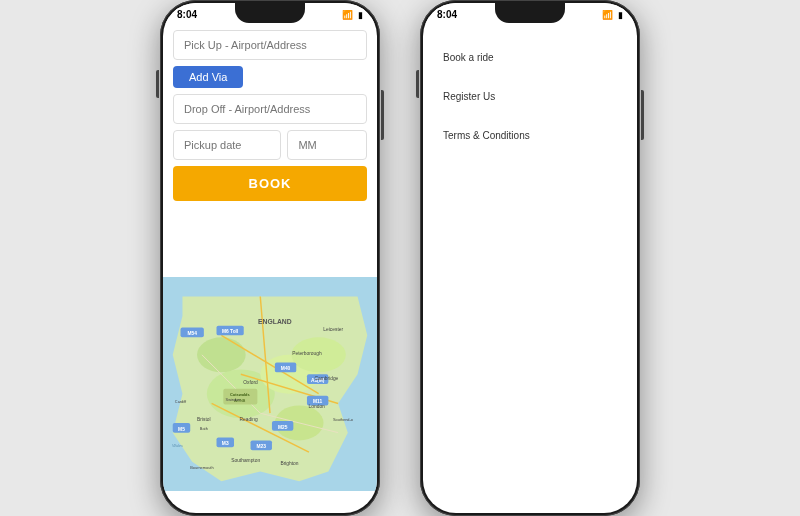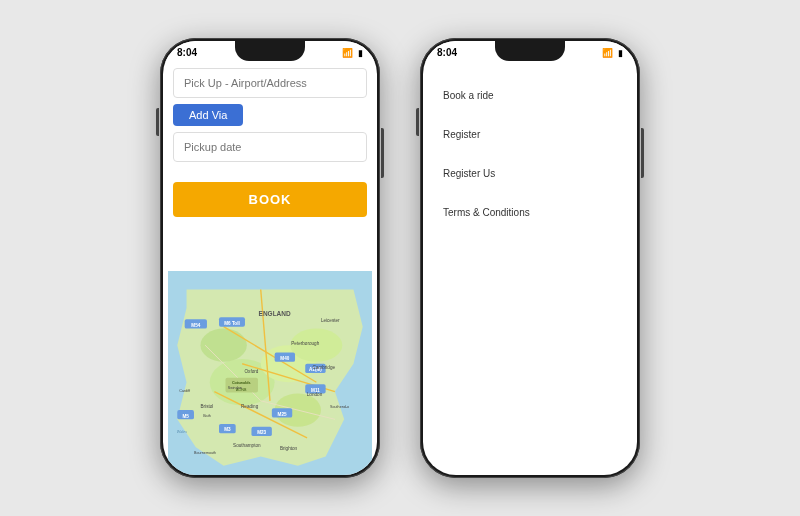--- a/index.html
+++ b/index.html
@@ -10,21 +10,21 @@
       align-items: center;
       width: 800px;
       height: 516px;
       font-family: -apple-system, BlinkMacSystemFont, 'Helvetica Neue', sans-serif;
       gap: 40px;
     }
 
     
     .phone {
       width: 220px;
-      height: 440px;
+      height: 516px;
       background: #1a1a1a;
       border-radius: 36px;
       padding: 3px;
       box-shadow: 0 8px 30px rgba(0,0,0,0.4), inset 0 0 0 1px #444;
       position: relative;
     }
 
     .phone-inner {
       width: 100%;
       height: 100%;
@@ -132,21 +132,21 @@
       width: 100%;
       background: #f5a800;
       color: #fff;
       border: none;
       border-radius: 4px;
       padding: 10px;
       font-size: 13px;
       font-weight: 700;
       letter-spacing: 1px;
       cursor: pointer;
-      margin-top: 14px;
+      margin-top: 0;
     }
 
     
     .map-area {
       flex: 1;
       overflow: hidden;
       position: relative;
     }
 
     .map-svg {
@@ -206,23 +206,25 @@
         <span>▮</span>
       </div>
     </div>
 
     <div class="screen-content">
       <div class="booking-form">
         <input class="form-input" type="text" placeholder="Pick Up - Airport/Address" style="">
 
         <button class="add-via-btn">Add Via</button>
 
+        <input class="form-input" type="text" placeholder="Drop Off - Airport/Address" style="">
 
         <div class="time-row">
           <input class="form-input date-input" type="text" placeholder="Pickup date" style="">
+          <input class="form-input time-input" type="text" placeholder="MM" style="">
         </div>
 
         <button class="book-btn">BOOK</button>
       </div>
 
       <div class="map-area">
         <svg class="map-svg" viewBox="0 0 220 220" xmlns="http://www.w3.org/2000/svg">
 
           <rect width="220" height="220" fill="#a8d5e8"></rect>
 
@@ -304,19 +306,18 @@
       <div class="status-icons">
         <span>📶</span>
         <span>▮</span>
       </div>
     </div>
 
     <div class="screen-content">
       <div class="menu-list">
 
       <div class="menu-item">Book a ride</div>
-          <div class="menu-item">Register</div>
           <div class="menu-item">Register Us</div>
           <div class="menu-item">Terms &amp; Conditions</div>
         </div>
     </div>
   </div>
 </div>
 
 </body></html>

